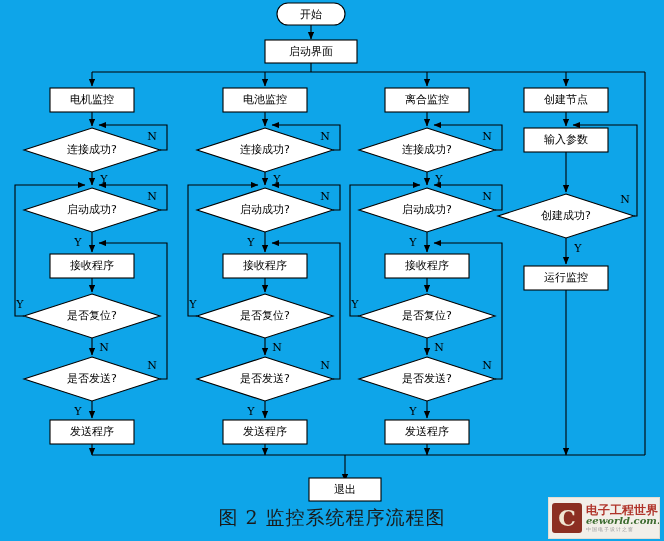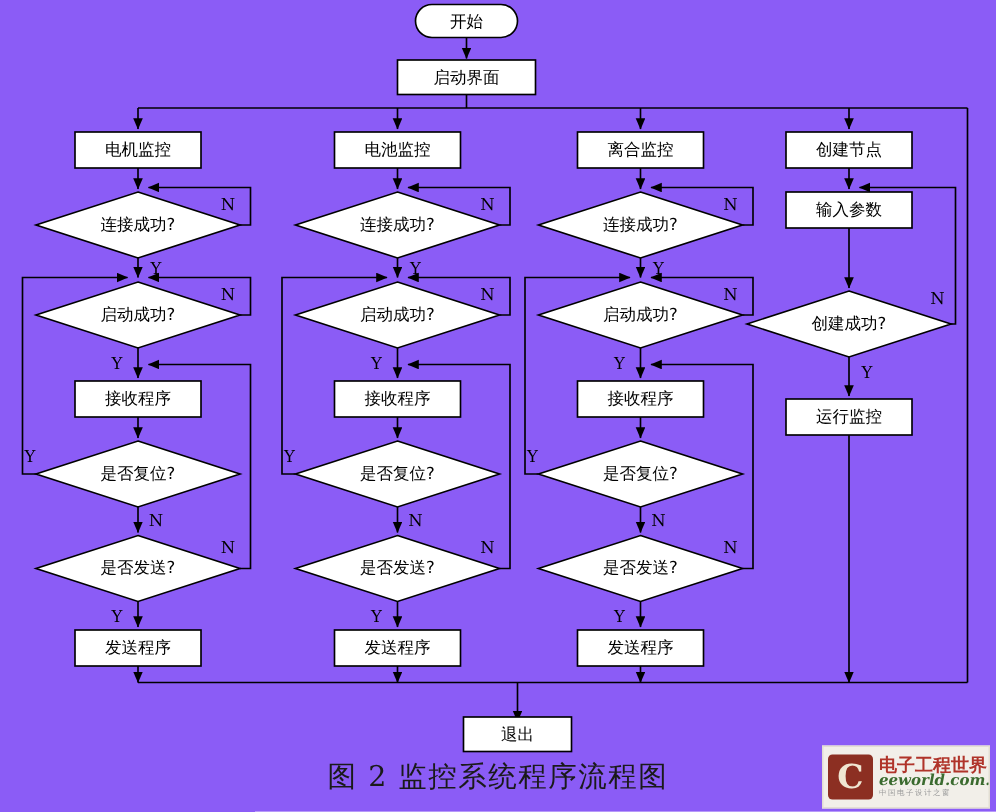--- a/index.html
+++ b/index.html
@@ -2,21 +2,21 @@
 <html><head>
 <meta charset="utf-8">
 <style>
   html,body{margin:0;padding:0;background:#ffffff;}
   body{
     width:664px;height:541px;
     font-family:"DejaVu Sans","Liberation Sans",sans-serif;
     overflow:hidden;
     position:relative;
   }
-  #root{position:relative;width:664px;height:541px;background:#8b5cf6;}
+  #root{position:relative;width:664px;height:541px;background:#0ea5e9;}
   svg#flow{position:absolute;left:0;top:0;width:664px;height:541px;}
   .nodebox{fill:#ffffff;stroke:#000000;stroke-width:1.1;}
   .nodediamond{fill:#ffffff;stroke:#000000;stroke-width:1.1;}
   .termbox{fill:#ffffff;stroke:#000000;stroke-width:1.1;}
   .ln{stroke:#000000;stroke-width:1.1;fill:none;}
   .nodetext{
     font-family:"DejaVu Sans","Liberation Sans",sans-serif;
     font-size:11px;fill:#000;text-anchor:middle;dominant-baseline:middle;
   }
   .yn{

